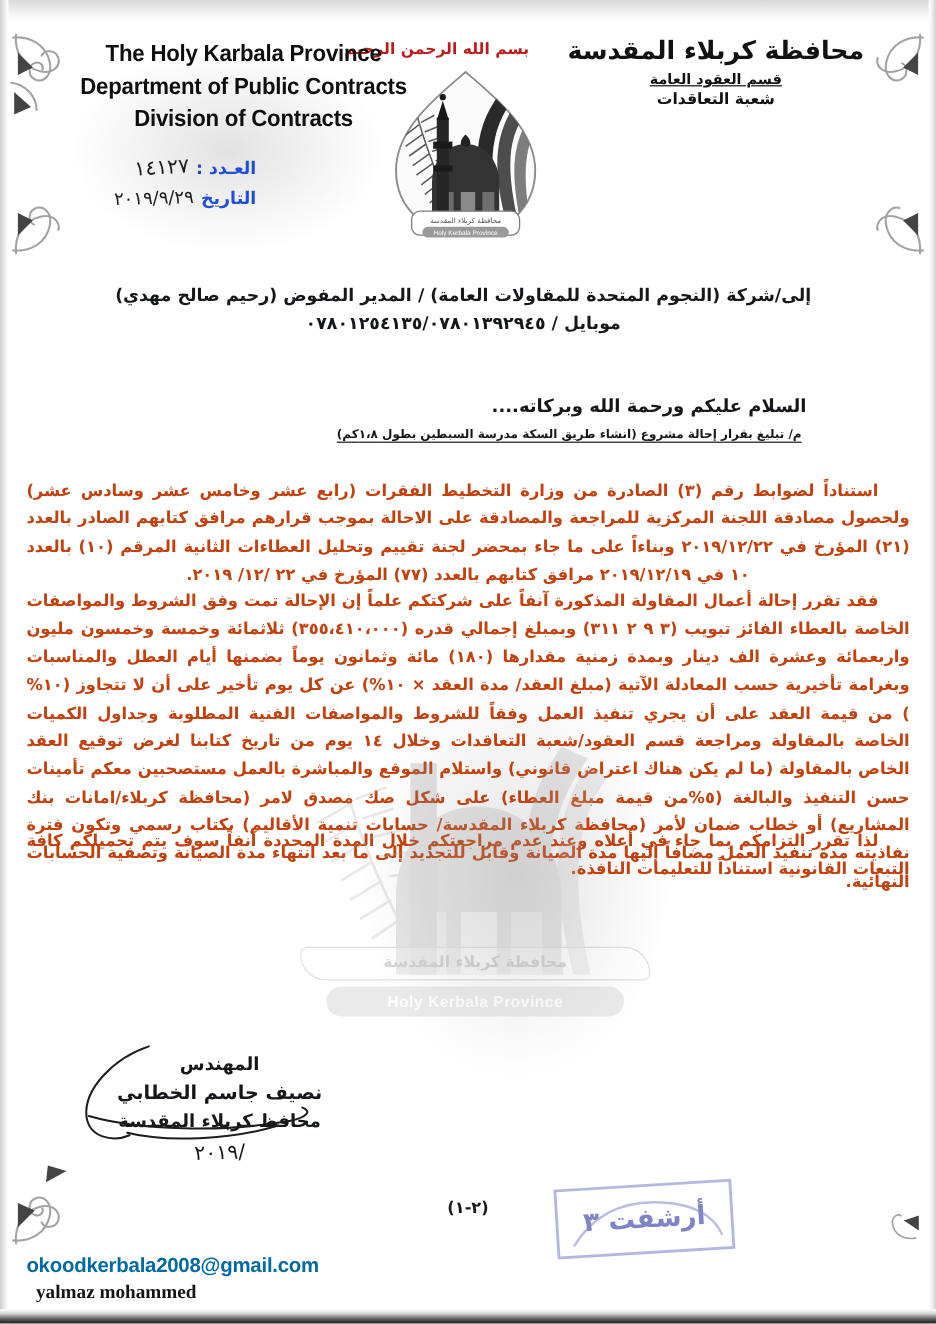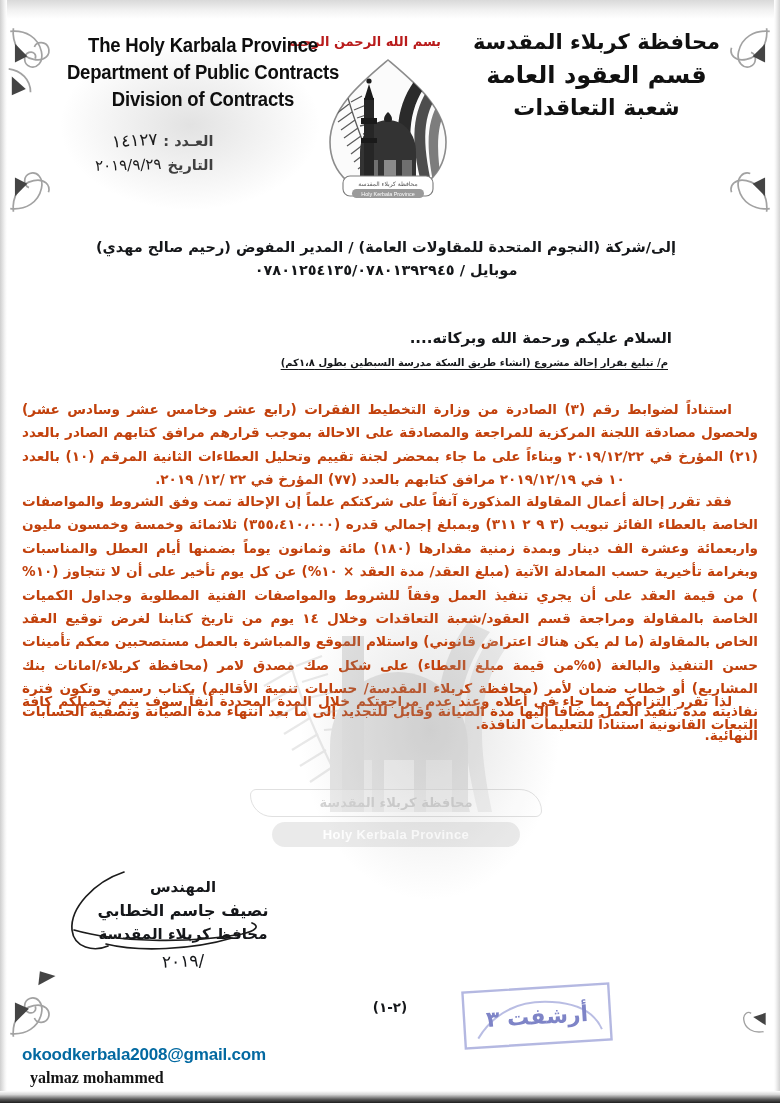--- a/index.html
+++ b/index.html
@@ -64,22 +64,22 @@
     width: 295px;
     direction: rtl;
   }
   .hdr-ar div {
     font-weight: bold;
     font-size: 21px;
     line-height: 1.42;
     letter-spacing: .2px;
     color: #111;
   }
-  .hdr-ar div.l2 { font-size: 24px; }
-  .hdr-ar div.l3 { font-size: 22px; }
+  .hdr-ar div.l2 { font-size: 12px; text-decoration: underline; }
+  .hdr-ar div.l3 { font-size: 13px; }
 
   .basmala {
     position: absolute;
     top: 8px; right: 325px;
     font-size: 13px;
     font-weight: bold;
     direction: rtl;
     color: #b91c1c;
     white-space: nowrap;
   }
@@ -111,21 +111,21 @@
   .refrow {
     display: flex;
     align-items: baseline;
     justify-content: flex-start;
     gap: 6px;
     line-height: 1.5;
   }
   .reflabel {
     font-size: 14.5px;
     font-weight: bold;
-    color: #404040;
+    color: #1d4ed8;
     white-space: nowrap;
   }
   .refval {
     font-family: "DejaVu Sans", sans-serif;
     font-size: 17px;
     color: #1b1b1b;
     white-space: nowrap;
     transform: rotate(-3.5deg);
     display: inline-block;
   }

